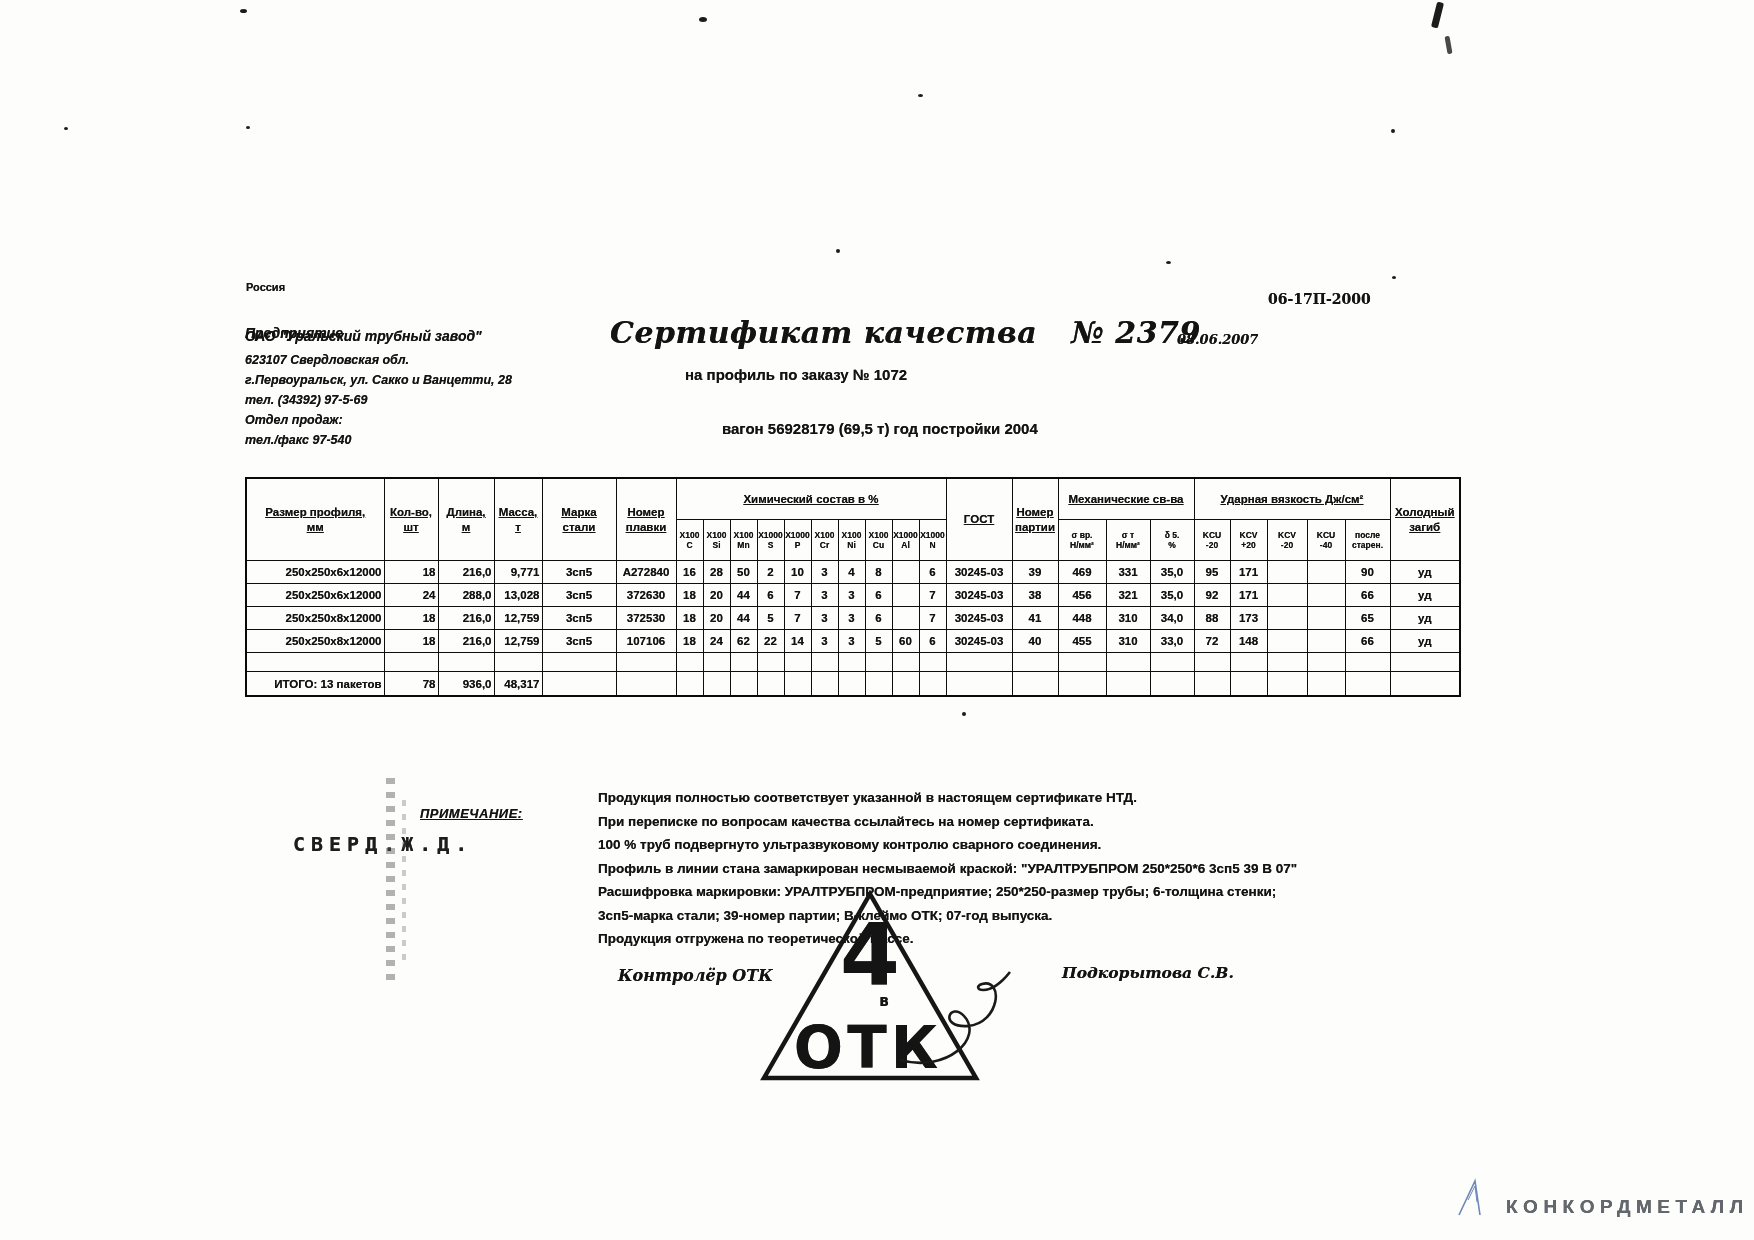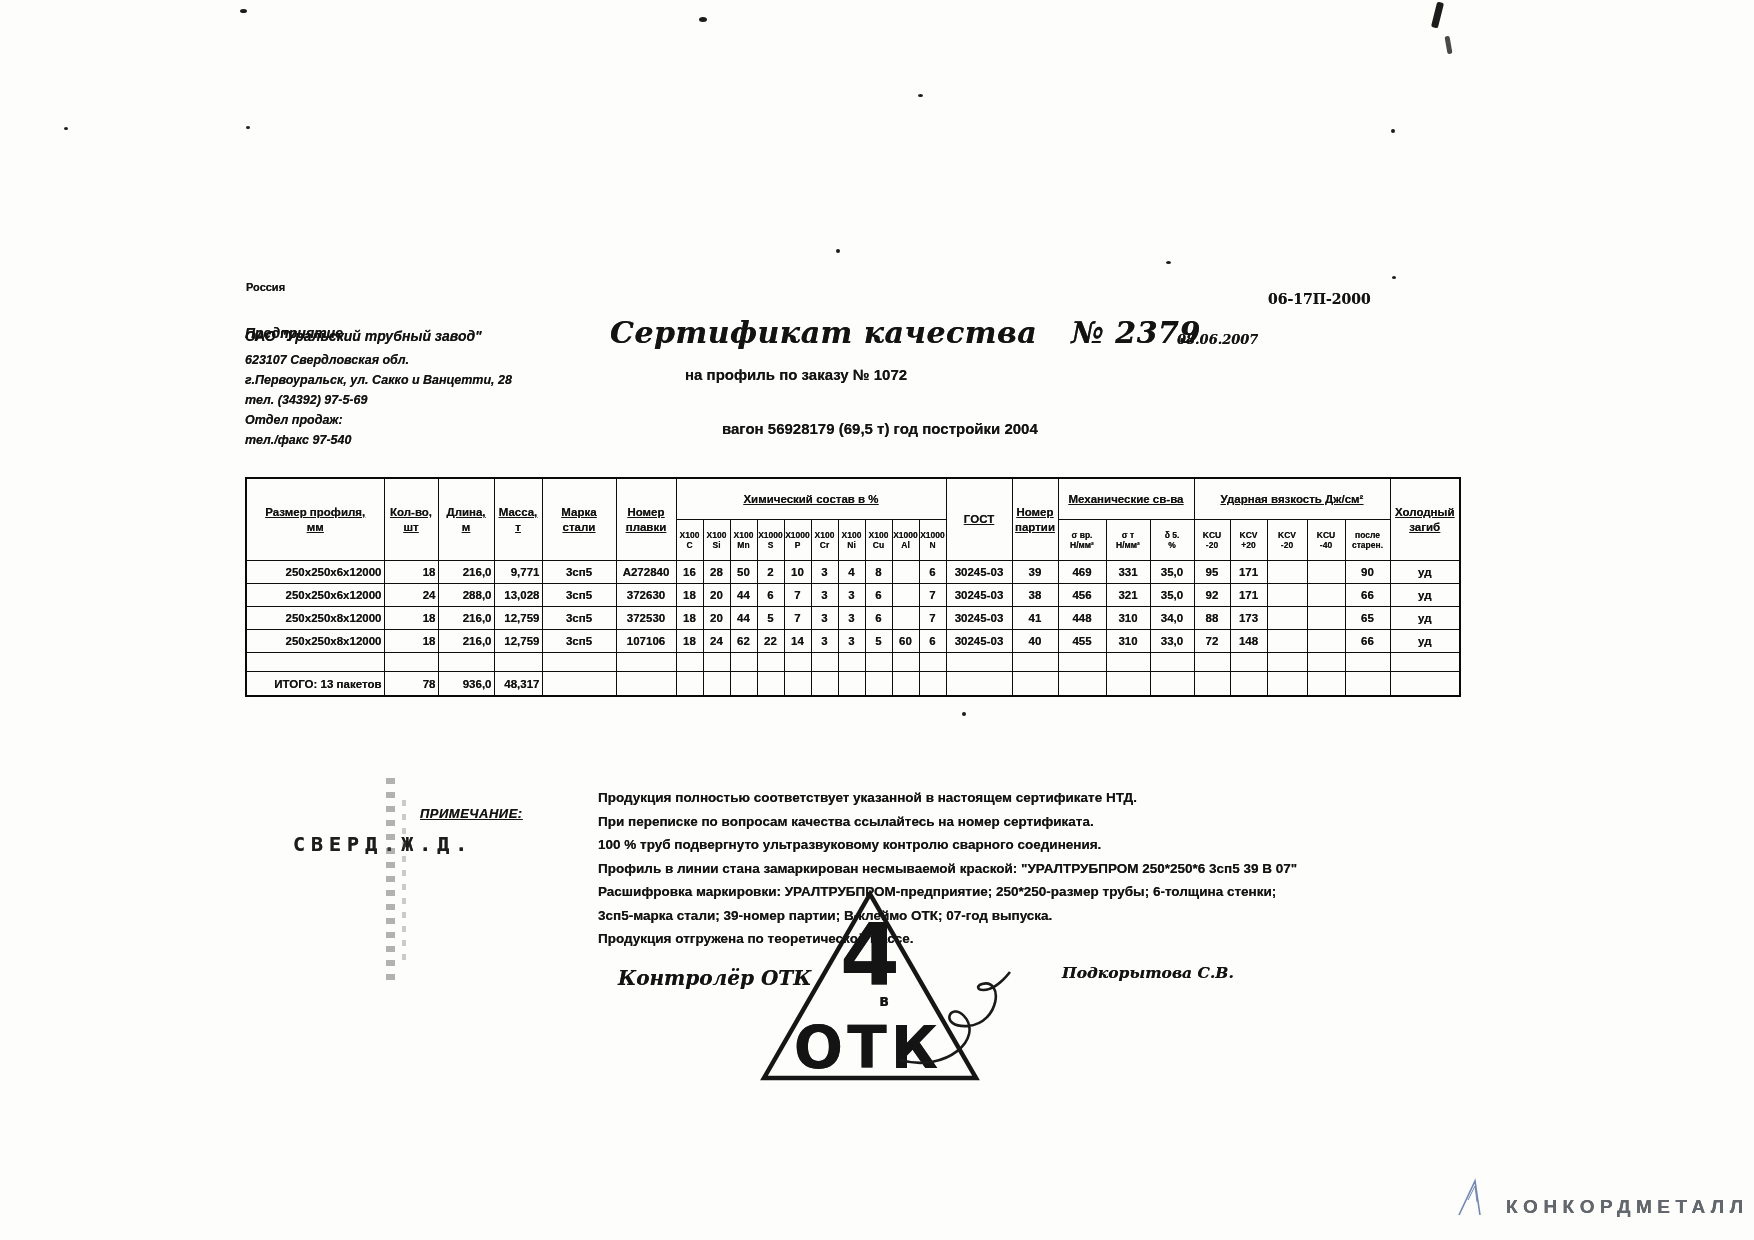--- a/index.html
+++ b/index.html
@@ -42,21 +42,21 @@
   td.c-left{text-align:right;padding-left:4px;}
   td.c-right{text-align:right;padding-right:5px;}
   td.c-center{text-align:center;}
   tr.spacer-row td{height:18px;}
   tr.total-row td{height:23px;}
 
   
   .note-label{font-size:13px;font-weight:800;font-style:italic;text-decoration:underline;letter-spacing:.5px;}
   .notes div{font-size:13.5px;font-weight:700;line-height:23.5px;white-space:nowrap;}
 
-  .sig{font-family:"DejaVu Serif",serif;font-style:italic;font-weight:700;font-size:20px;}
+  .sig{font-family:"DejaVu Serif",serif;font-style:italic;font-weight:700;font-size:16px;}
   .sig2{font-family:"DejaVu Serif",serif;font-style:italic;font-weight:600;font-size:15.5px;}
 
   
   .side-vert{transform:rotate(90deg);transform-origin:top left;
     font-family:"DejaVu Sans Mono",monospace;font-weight:800;font-size:20px;
     letter-spacing:6px;color:#1d1d1d;white-space:nowrap;}
   .illegible{
     width:9px;height:205px;opacity:.45;
     background:repeating-linear-gradient(180deg,#555 0 6px,transparent 6px 14px);
   }

